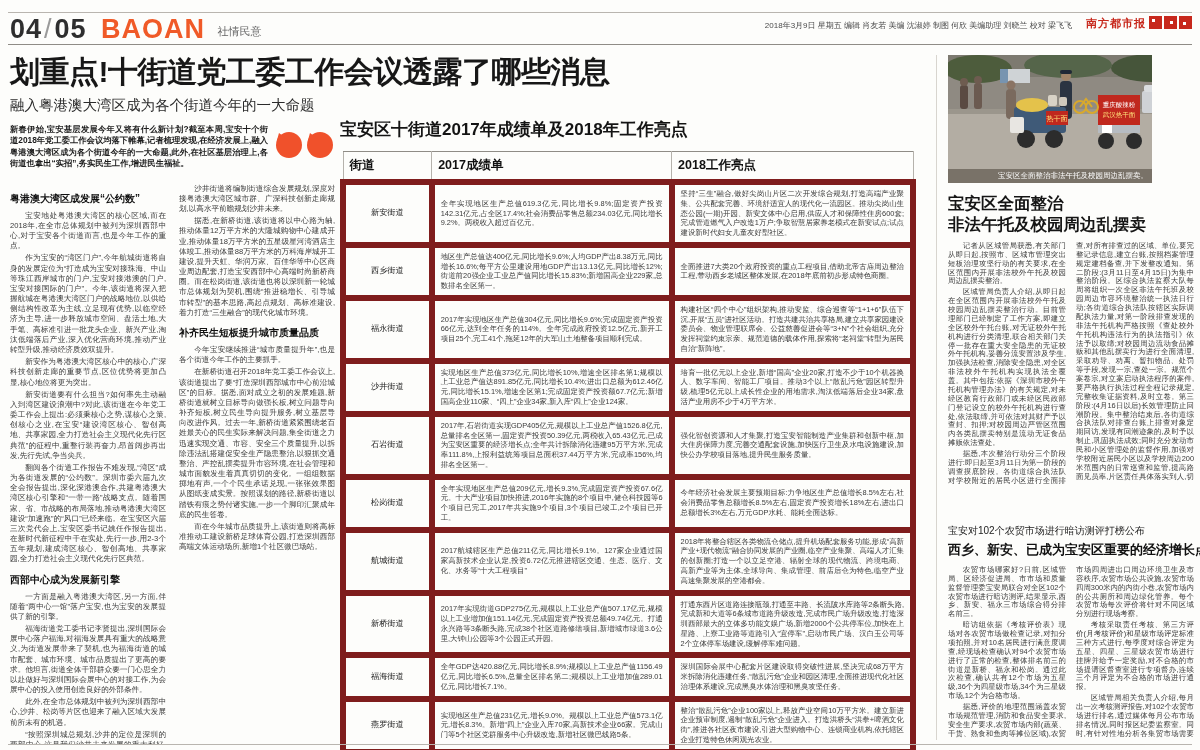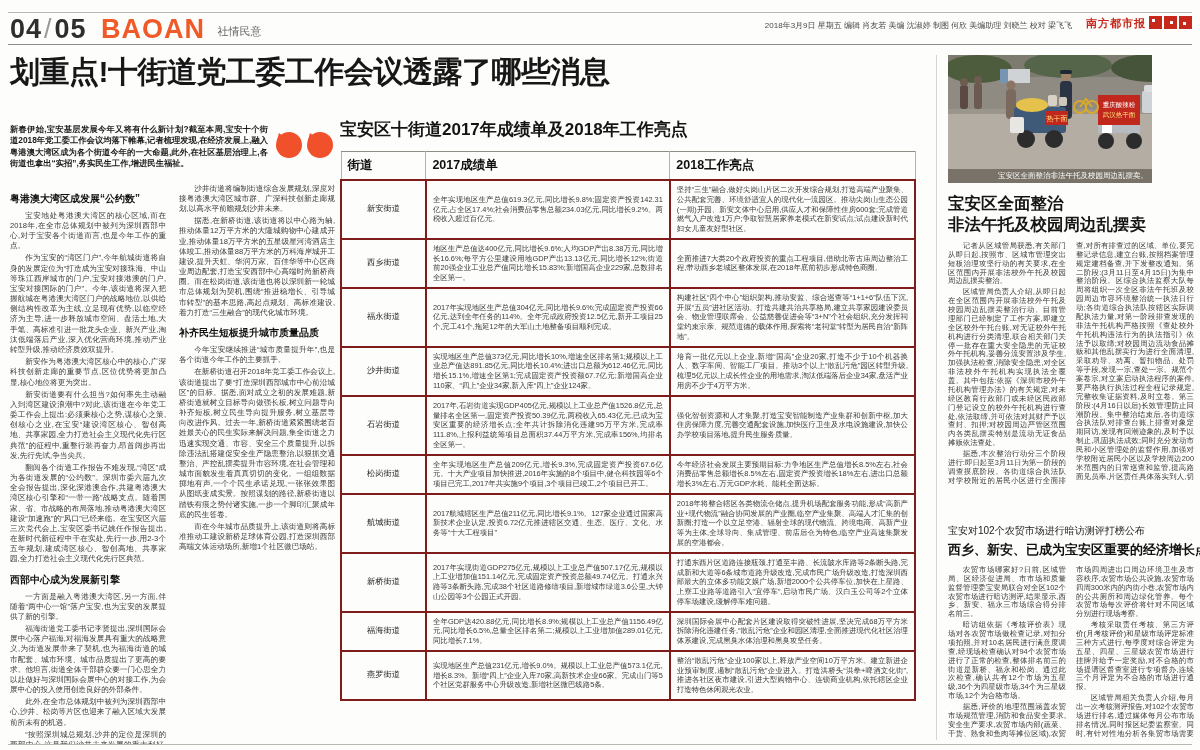--- a/index.html
+++ b/index.html
@@ -33,21 +33,21 @@
   .lcol{width:156px;overflow:hidden;}
   .lcol p{font-size:7.6px;line-height:1.34;text-align:justify;color:#3a3a3a;margin:0 0 2px 0;text-indent:2em;}
   .lcol h3{font-size:10px;color:#111;margin:8px 0 5px 0;}
   
   .tbl-wrap{position:absolute;left:340px;top:118px;width:576px;height:628px;}
   .tbl-title{font-size:17px;font-weight:bold;color:#141414;margin:0 0 10px 0;}
   table.streets{border-collapse:collapse;width:576px;}
   table.streets th{font-size:12.5px;text-align:left;color:#111;padding:5px 6px;border:1px solid #b5b2ac;
                    border-top:1px solid #8f8c86;}
   table.streets td{font-size:7.4px;line-height:1.32;text-align:justify;color:#3a3a3a;
-                   padding:4px 6px;border:2px solid #7f1d1d;vertical-align:middle;margin-left:19px;}
+                   padding:4px 6px;border:6px solid #7f1d1d;vertical-align:middle;margin-left:19px;}
   table.streets td.street{font-size:8.2px;color:#222;text-align:center;white-space:nowrap;width:44px;padding:4px 20px;}
   table.streets col.c2{width:266px;}  table.streets col.c3{width:266px;}
   
   .vrule{position:absolute;left:936px;top:55px;bottom:10px;width:1px;background:#d8d5cf;}
   .right-block{position:absolute;left:948px;top:55px;width:246px;height:690px;}
   .photo{position:relative;width:204px;height:128px;overflow:hidden;background:#8b5cf6;}
   .photo svg{display:block;}
   .photo-cap{position:absolute;left:0;right:0;bottom:0;padding:2px 4px;font-size:7.5px;color:#fff;
              text-align:right;background:rgba(50,42,34,.45);}
   .r-hed1{font-size:16.5px;font-weight:bold;line-height:1.3;color:#151515;margin:10px 0 6px 0;}
@@ -79,20 +79,21 @@
     <span class="qr q2">
         <i style="left:6px;top:5px"></i>
       </span>
     <span class="qr q3">
         <i style="left:4px;top:6px"></i>
       </span>
   </div>
   <div class="head-rule"></div>
 
   <h1 class="lead-hed" style="margin:0;">划重点!十街道党工委工作会议透露了哪些消息</h1>
+  <div class="lead-dek">融入粤港澳大湾区成为各个街道今年的一大命题</div>
 
   <div class="left-block">
     <p class="intro">
       <span class="quote-wrap">
           <span class="qmark m1"></span>
           <span class="qmark m2"></span>
         </span><span>新春伊始,宝安基层发展今年又将有什么新计划?截至本周,宝安十个街道2018年党工委工作会议均落下帷幕,记者梳理发现,在经济发展上,融入粤港澳大湾区成为各个街道今年的一大命题,此外,在社区基层治理上,各街道也拿出“实招”,务实民生工作,增进民生福祉。</span>
     </p>
     <div class="lcols">
       <div class="lcol">

